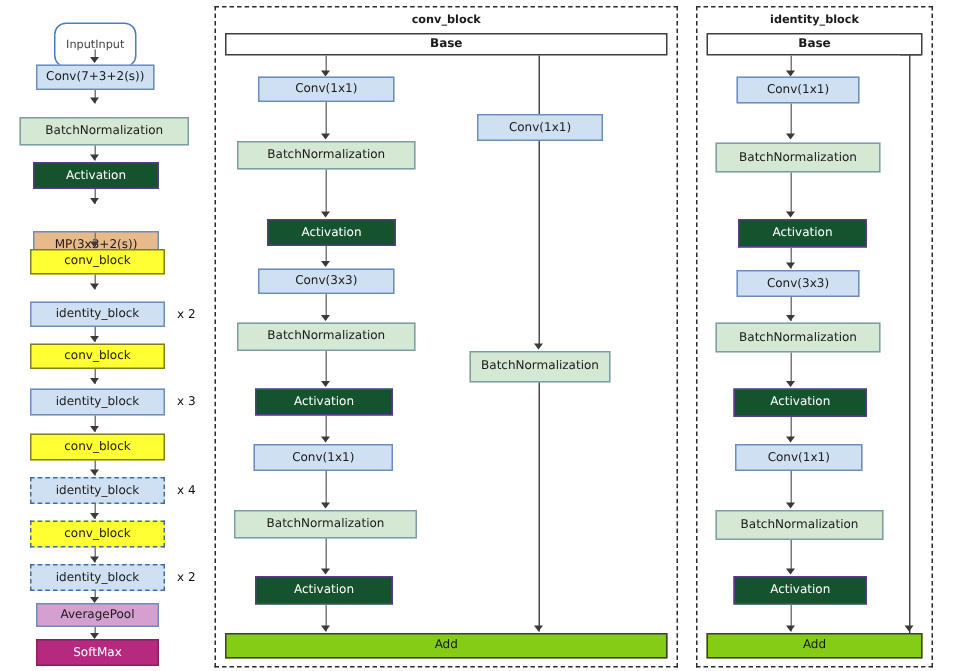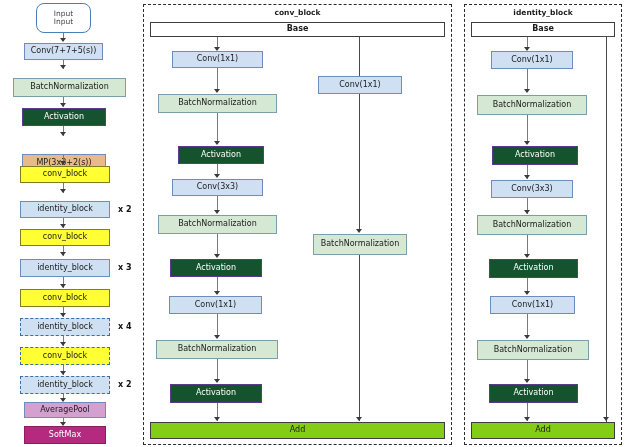--- a/index.html
+++ b/index.html
@@ -16,52 +16,52 @@
   .n-bn     {background:#d5e8d4;border:1px solid #7b9ea8;}
   .n-act    {background:#14532d;border:1px solid #5a3a8a;color:#ffffff;}
   .n-mp     {background:#e8b98b;border:1px solid #6c8ebf;}
   .n-cb     {background:#ffff33;border:1px solid #7f7f1f;}
   .n-ib     {background:#cfe0f3;border:1px solid #6c8ebf;}
   .n-cb-d   {background:#ffff33;border:1px dashed #3a6ea5;}
   .n-ib-d   {background:#cfe0f3;border:1px dashed #3a6ea5;}
   .n-avg    {background:#d4a0cf;border:1px solid #6c8ebf;}
   .n-soft   {background:#b5297f;border:1px solid #8a1f60;color:#ffffff;}
   .n-input  {background:#ffffff;border:1.4px solid #4a7ebb;border-radius:8px;
-             flex-direction:column;color:#444;font-size:7.5px;}
+             flex-direction:row;color:#444;font-size:7.5px;margin-top:12px;}
   .n-base   {background:#ffffff;border:1.6px solid #3d3d3d;font-weight:bold;font-size:8px;}
   .n-add    {background:#84cc16;border:1.2px solid #3d3d3d;font-size:8px;text-align:center;}
 
   
   .vline{position:absolute;width:1px;background:#7a7a7a;}
   .vline.dark{background:#4a4a4a;width:1.4px;}
   .arrowhead{position:absolute;width:0;height:0;
              border-left:3.2px solid transparent;border-right:3.2px solid transparent;
              border-top:4.2px solid #3a3a3a;}
   .hline{position:absolute;height:1.4px;background:#4a4a4a;}
 
   
   .group{position:absolute;box-sizing:border-box;border:1.6px dashed #2b2b2b;background:transparent;}
   .group-title{position:absolute;font-size:7.5px;font-weight:bold;color:#1b1b1b;
                text-align:center;}
 
-  .mult{position:absolute;font-size:8px;font-weight:bold;color:#111;text-align:center;}
+  .mult{position:absolute;font-size:8px;font-weight:normal;color:#111;text-align:center;}
 </style>
 </head>
 <body>
 
 <div>
 
   <div class="node n-input" style="left:36px;top:3px;width:55px;height:30px;">
     <span>Input</span>
     <span>Input</span>
   </div>
   <div class="vline" style="left:63px;top:33px;height:8px;"></div>
   <div class="arrowhead" style="left:60px;top:38px;"></div>
 
-  <div class="node n-conv" style="left:24px;top:43px;width:79px;height:17px;">Conv(7+7+5(s))</div>
+  <div class="node n-conv" style="left:24px;top:43px;width:79px;height:17px;">Conv(7+3+2(s))</div>
   <div class="vline" style="left:63px;top:60px;height:9px;"></div>
   <div class="arrowhead" style="left:60px;top:65px;"></div>
 
   <div class="node n-bn" style="left:13px;top:78px;width:113px;height:19px;">BatchNormalization</div>
   <div class="vline" style="left:63px;top:97px;height:10px;"></div>
   <div class="arrowhead" style="left:60px;top:103px;"></div>
 
   <div class="node n-act" style="left:22px;top:108px;width:84px;height:18px;">Activation</div>
   <div class="vline" style="left:63px;top:126px;height:10px;"></div>
   <div class="arrowhead" style="left:60px;top:132px;"></div>

